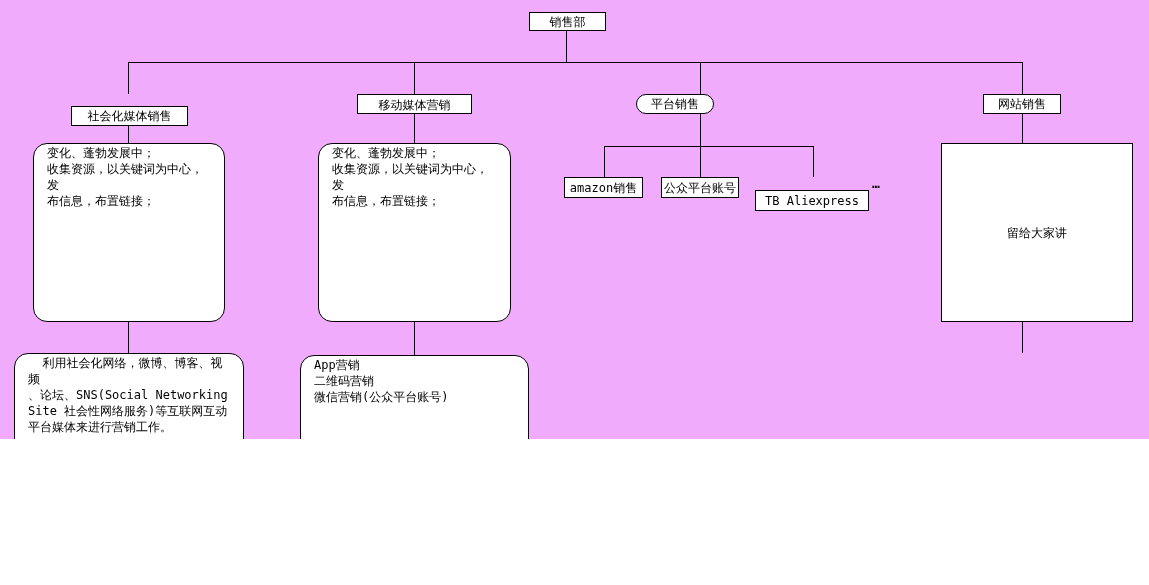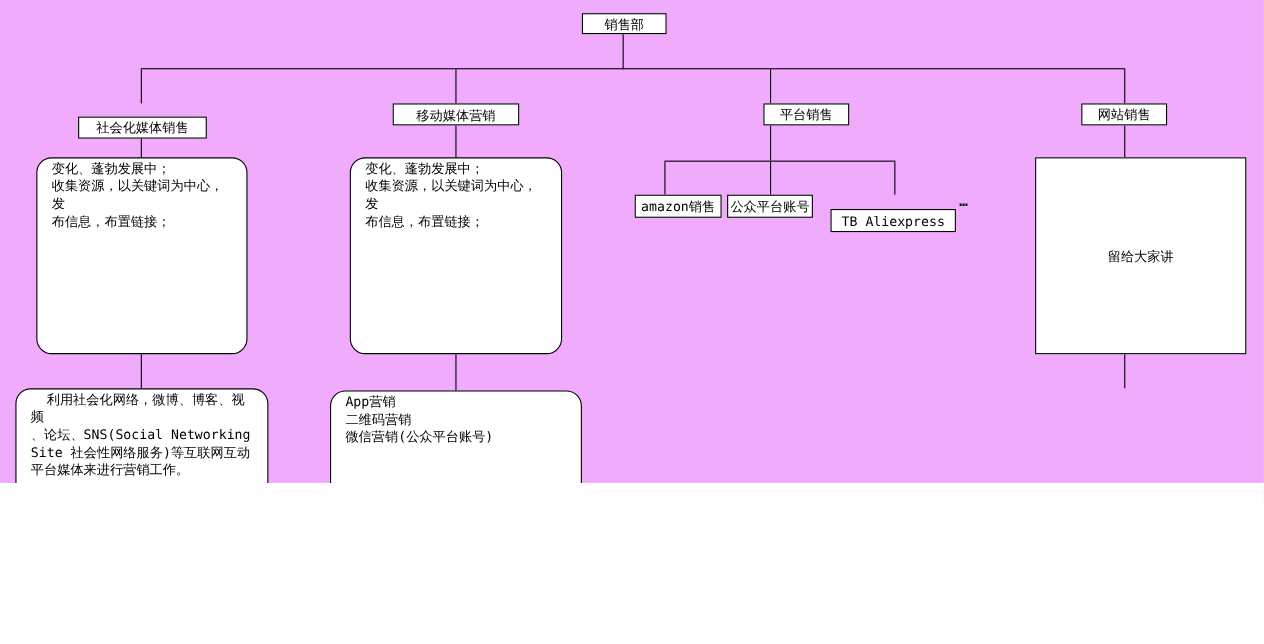--- a/index.html
+++ b/index.html
@@ -68,38 +68,38 @@
   <div class="node center" style="left:529px;top:12px;width:77px;height:19px;">
     <span>销售部</span>
   </div>
 
   <div class="node center" style="left:71px;top:106px;width:117px;height:20px;">
     <span>社会化媒体销售</span>
   </div>
   <div class="node center" style="left:357px;top:94px;width:115px;height:20px;align-items:flex-end;">
     <span>移动媒体营销</span>
   </div>
-  <div class="node center" style="left:694px;top:94px;width:78px;height:20px;">
+  <div class="node center" style="left:636px;top:94px;width:78px;height:20px;border-radius:10px;">
     <span>平台销售</span>
   </div>
   <div class="node center" style="left:983px;top:94px;width:78px;height:20px;justify-content:center;">
     <span>网站销售</span>
   </div>
 
   <div class="node topleft pre" style="left:33px;top:143px;width:192px;height:179px;">变化、蓬勃发展中；
 收集资源，以关键词为中心，发
 布信息，布置链接；</div>
   <div class="node topleft pre" style="left:318px;top:143px;width:193px;height:179px;">变化、蓬勃发展中；
 收集资源，以关键词为中心，发
 布信息，布置链接；</div>
   <div class="node center" style="left:941px;top:143px;width:192px;height:179px;">
     <span>留给大家讲</span>
   </div>
 
-  <div class="node center" style="left:564px;top:177px;width:79px;height:21px;margin-left:13px;">
+  <div class="node center" style="left:564px;top:177px;width:79px;height:21px;">
     <span>amazon销售</span>
   </div>
   <div class="node center" style="left:661px;top:177px;width:78px;height:21px;">
     <span>公众平台账号</span>
   </div>
   <div class="node center" style="left:755px;top:190px;width:114px;height:21px;">
     <span>TB Aliexpress</span>
   </div>
   <div class="ellipsis" style="left:872px;top:176px;">…</div>
 

